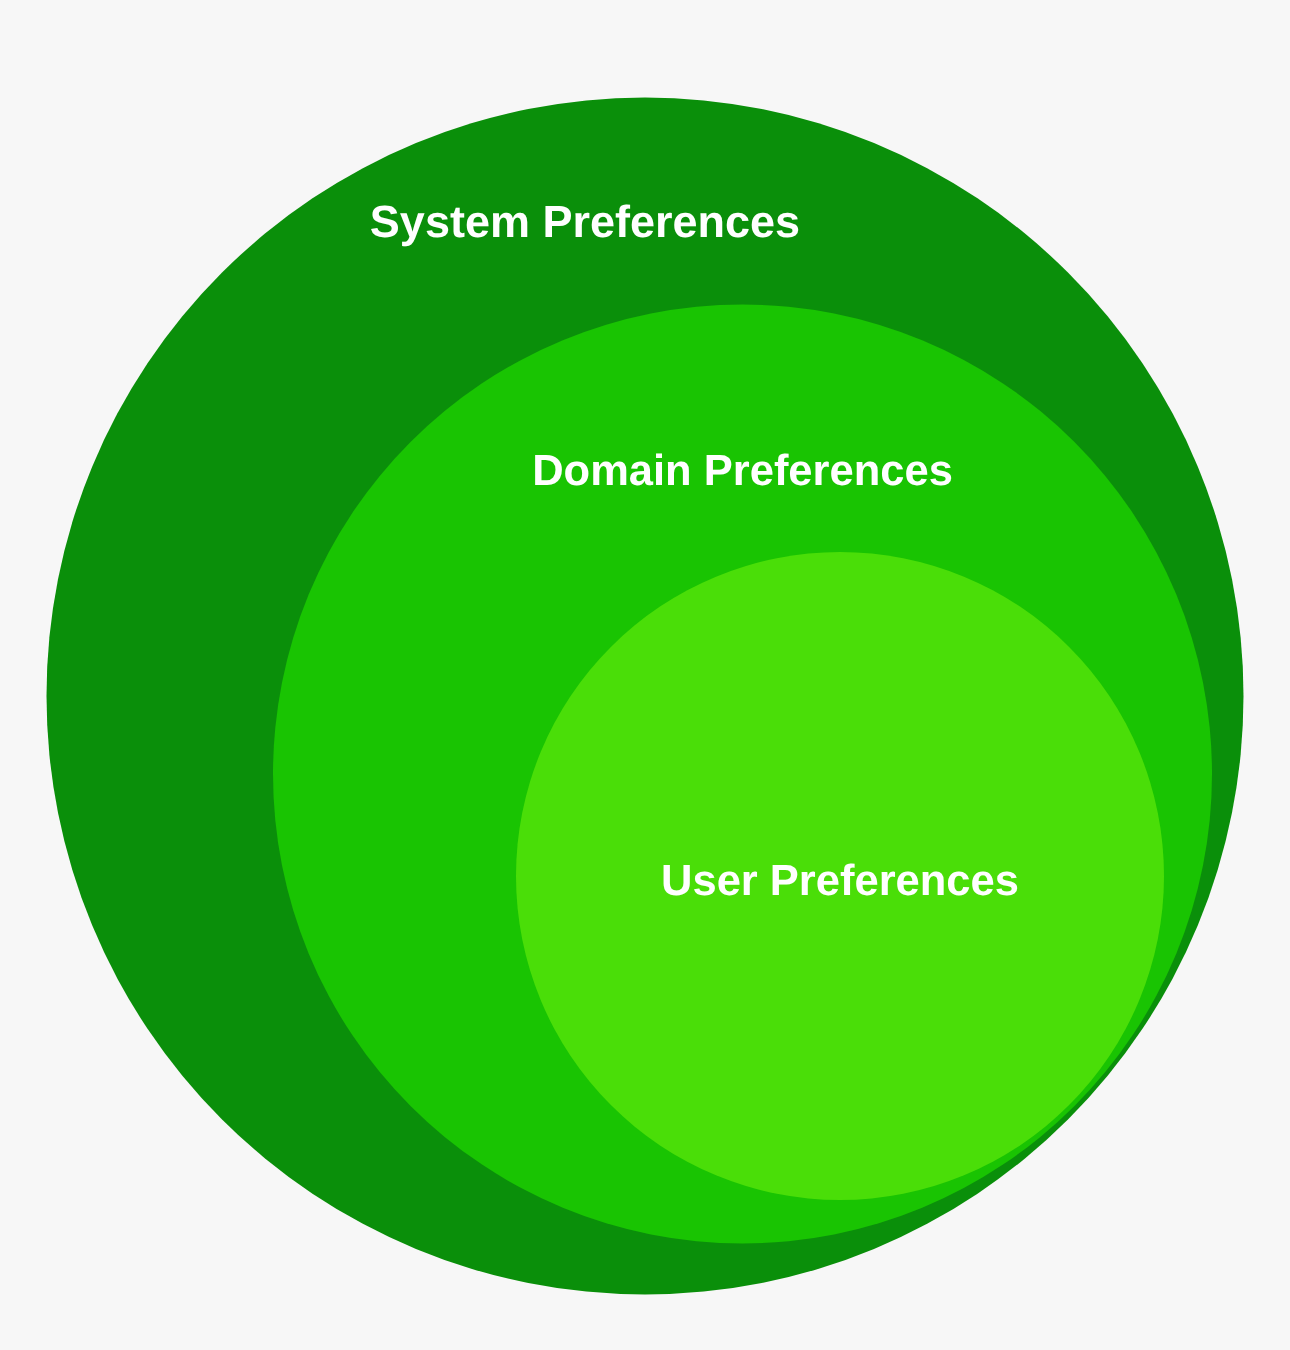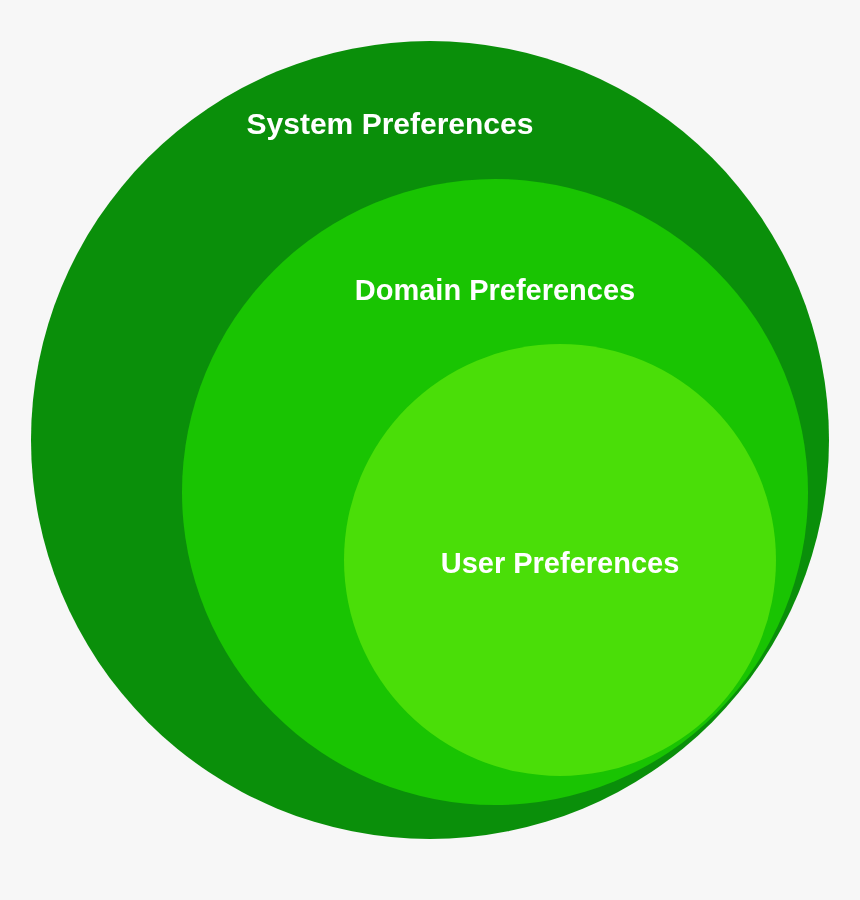--- a/index.html
+++ b/index.html
@@ -12,20 +12,21 @@
     height: 900px;
     background: #f7f7f7;
     font-family: "Liberation Sans", sans-serif;
     overflow: hidden;
   }
   .diagram-canvas {
     position: relative;
     width: 860px;
     height: 748px;
     background: #f7f7f7;
+    margin-top: 24px;
   }
   .diagram-canvas svg {
     display: block;
     width: 860px;
     height: 900px;
   }
   .ring-label {
     font-family: "Liberation Sans", sans-serif;
     font-weight: bold;
     fill: #ffffff;

